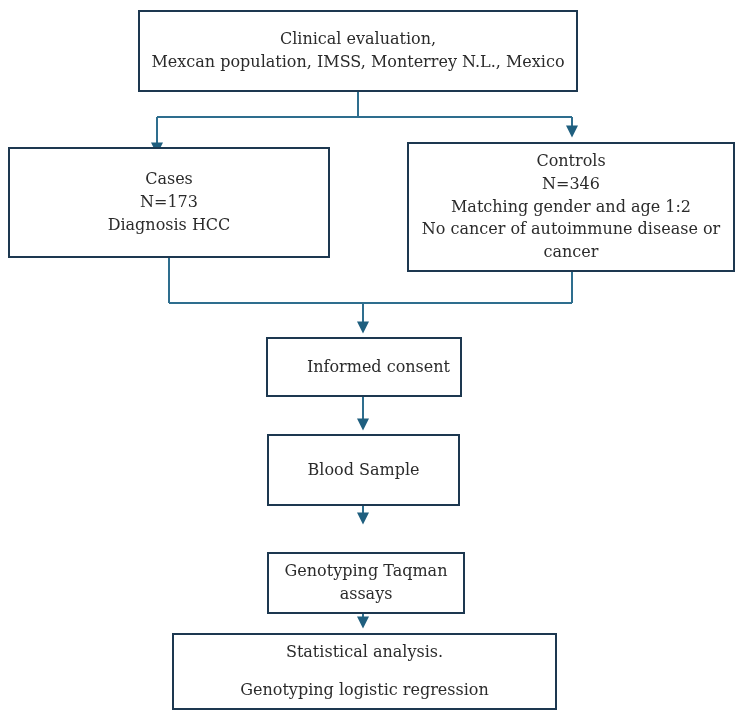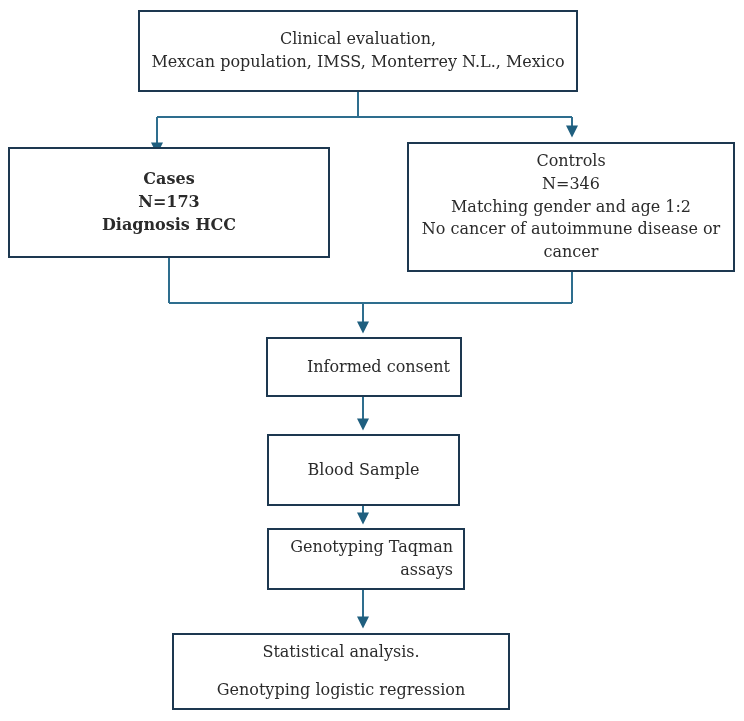--- a/index.html
+++ b/index.html
@@ -33,26 +33,26 @@
     flex-direction: column;
     justify-content: center;
     align-items: center;
     text-align: center;
     font-size: 16px;
     line-height: 1.42;
     padding: 4px 10px;
   }
   .box .line { width: 100%; }
   #box-clinical   { left: 138px; top: 10px;  width: 440px; height: 82px;  }
-  #box-cases      { left: 8px;   top: 147px; width: 322px; height: 111px; font-weight: bold; }
+  #box-cases      { left: 8px;   top: 147px; width: 322px; height: 111px; }
   #box-controls   { left: 407px; top: 142px; width: 328px; height: 130px; }
   #box-consent    { left: 266px; top: 337px; width: 196px; height: 60px; text-align: right;  }
   #box-blood      { left: 267px; top: 434px; width: 193px; height: 72px;  }
-  #box-genotyping { left: 267px; top: 528px; width: 198px; height: 62px; text-align: right;  }
-  #box-stats      { left: 172px; top: 633px; width: 338px; height: 77px; gap: 15px;  }
+  #box-genotyping { left: 267px; top: 552px; width: 198px; height: 62px;  }
+  #box-stats      { left: 172px; top: 633px; width: 385px; height: 77px; gap: 15px;  }
   .flow-line {
     stroke: #2e6e8e;
     stroke-width: 2;
     fill: none;
   }
 </style>
 </head>
 <body>
 
 <div class="canvas">

